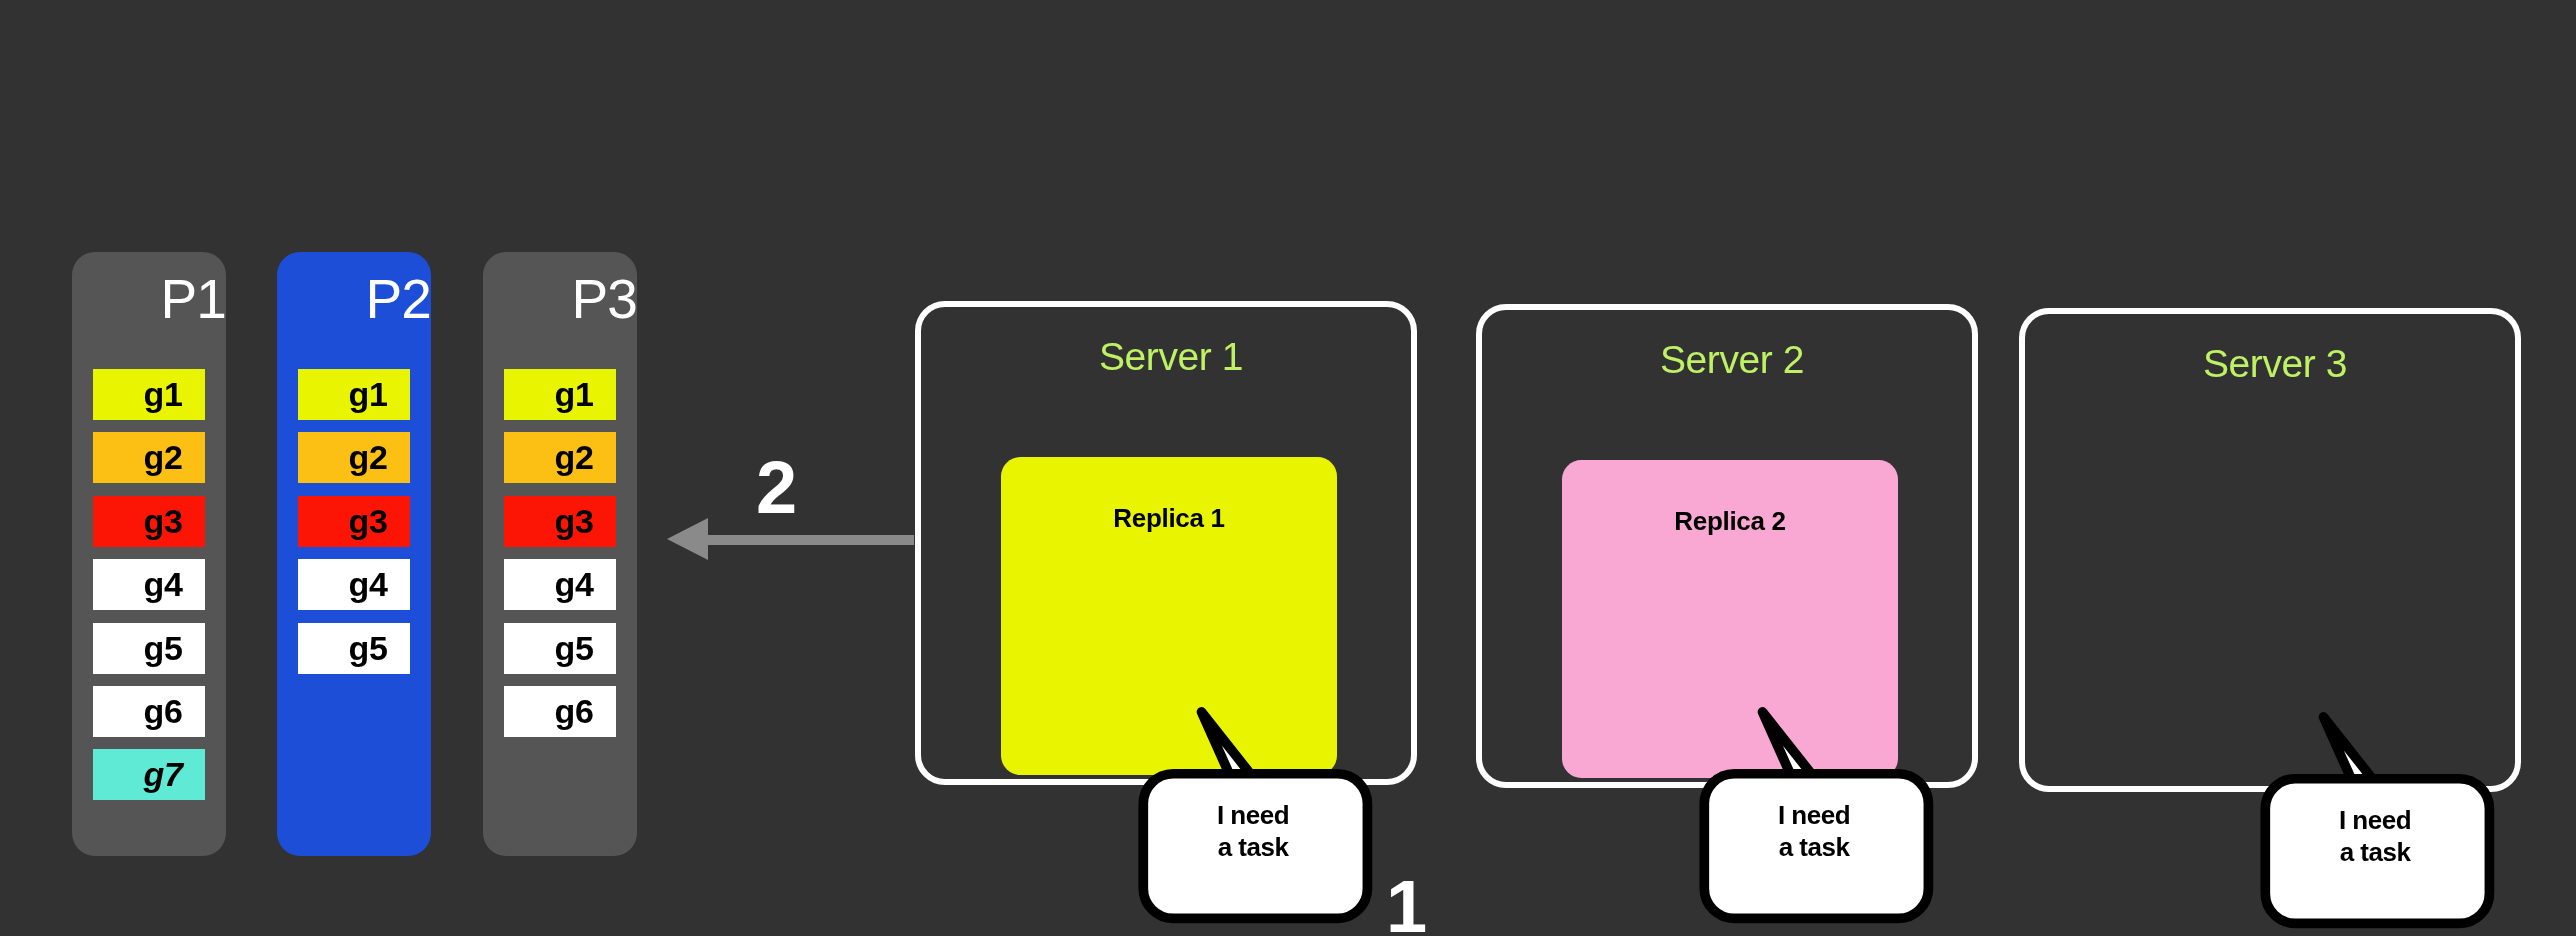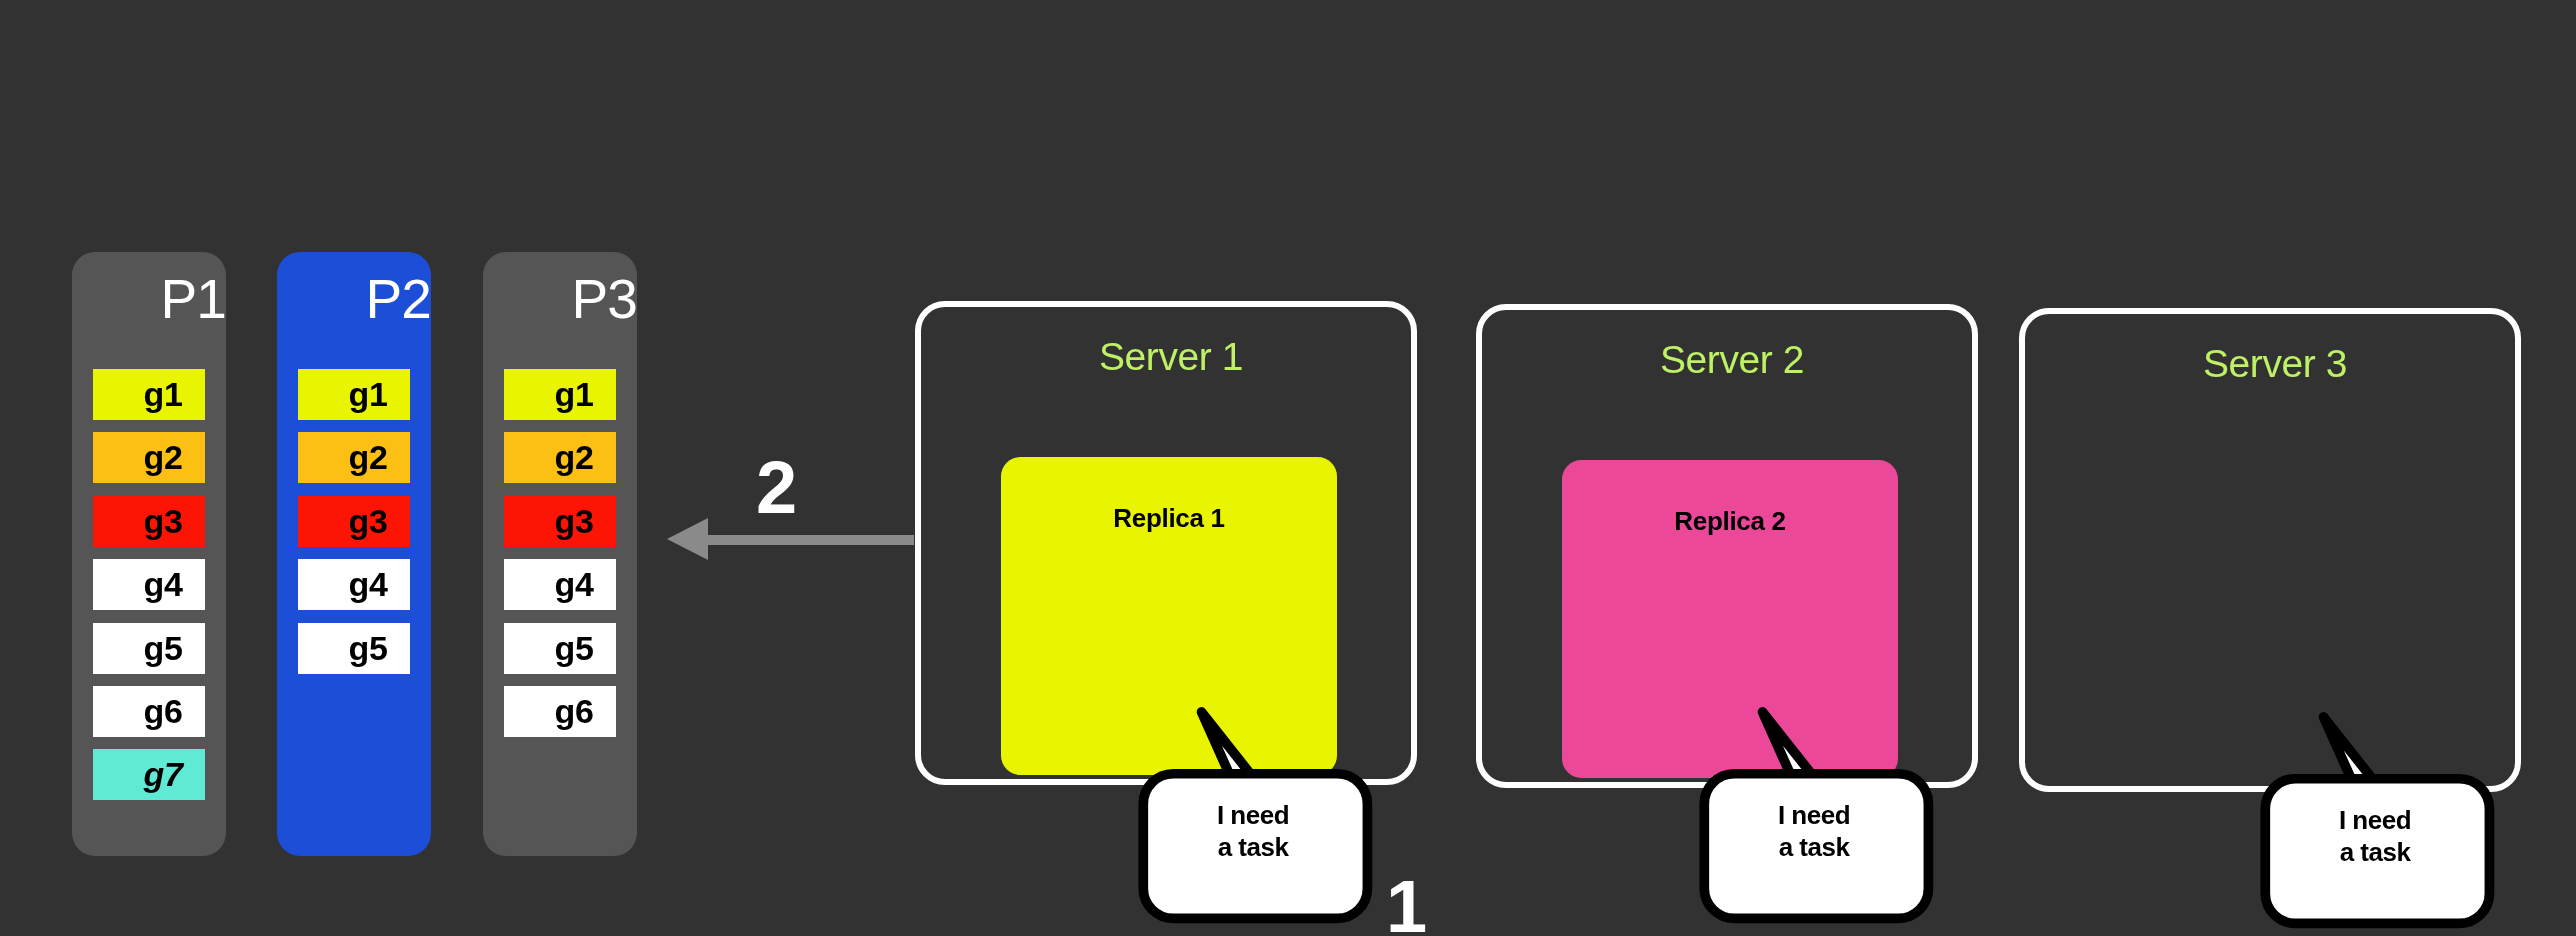--- a/index.html
+++ b/index.html
@@ -211,21 +211,21 @@
 
   <div class="server" id="server-1" style="left: 915px; top: 301px; border-color: rgb(255, 255, 255);">
     <div class="server-title">Server 1</div>
     <div class="replica" id="replica-1" style="background: rgb(233, 245, 0);">
       <div class="replica-label">Replica 1</div>
     </div>
   </div>
 
   <div class="server" id="server-2" style="left: 1476px; top: 304px; border-color: rgb(255, 255, 255);">
     <div class="server-title">Server 2</div>
-    <div class="replica" id="replica-2" style="background: #ec4899;">
+    <div class="replica" id="replica-2" style="background: #f9a8d4;">
       <div class="replica-label">Replica 2</div>
     </div>
   </div>
 
   <div class="server" id="server-3" style="left: 2019px; top: 308px; border-color: rgb(255, 255, 255);">
     <div class="server-title">Server 3</div>
   </div>
 
   <div class="bubble-wrap" id="bubble-1" style="left:1138px; top:747px;">
     <svg class="bubble-svg" width="240" height="177" viewBox="0 0 272 200">

